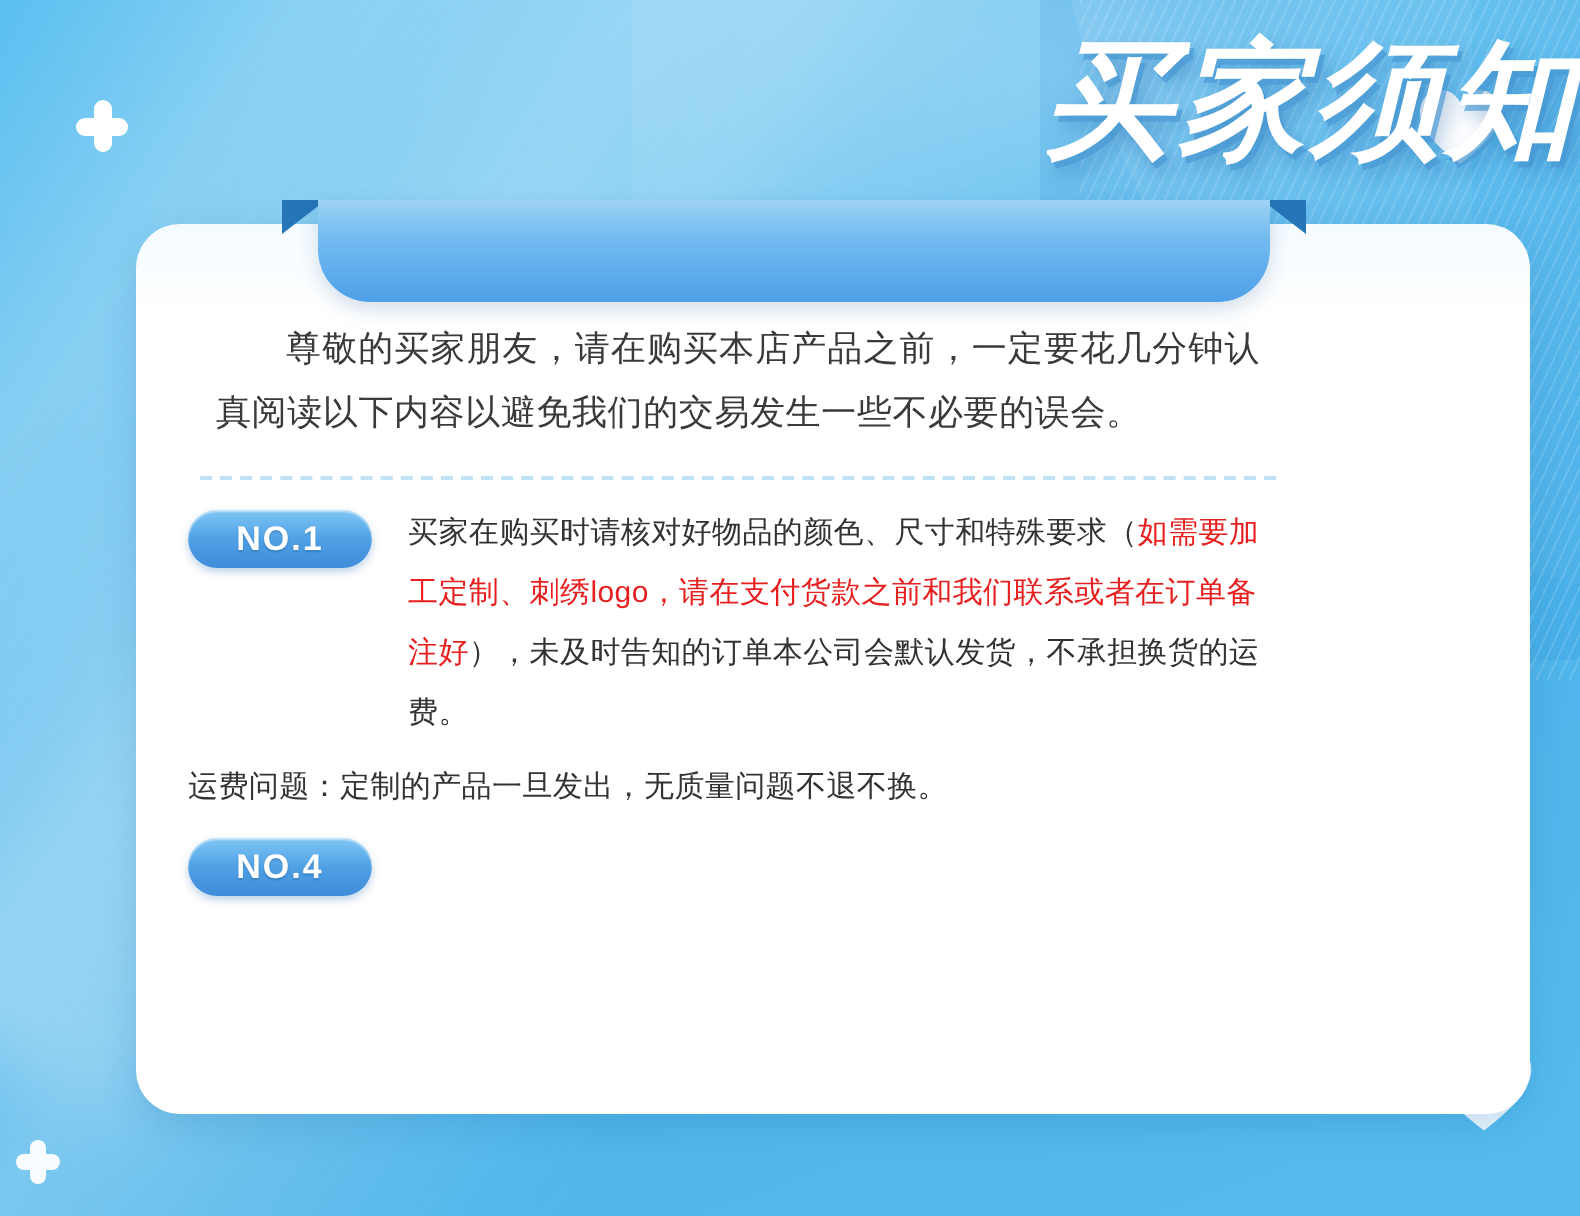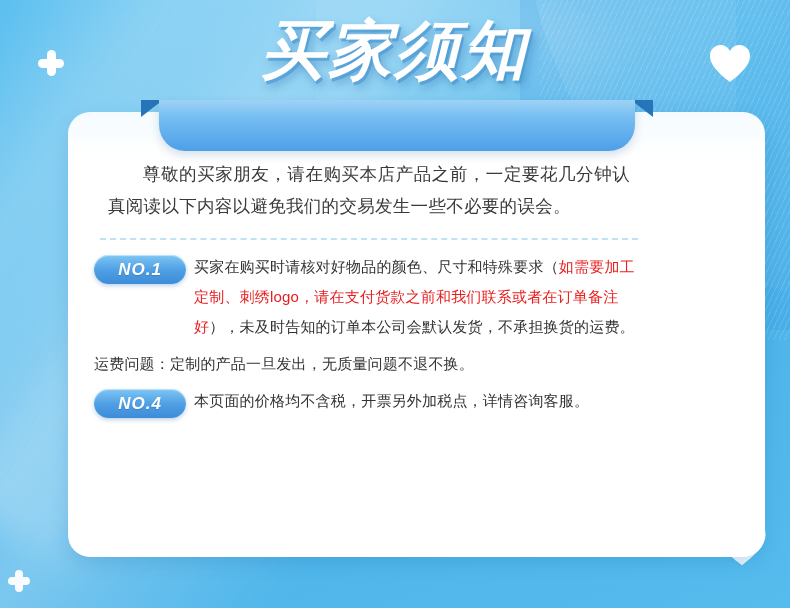--- a/index.html
+++ b/index.html
@@ -177,21 +177,21 @@
     background: linear-gradient(180deg, #9ed2f5 0%, #74bdf1 35%, #4e9fe8 100%);
     border-radius: 0 0 26px 26px;
     box-shadow: 0 4px 10px rgba(20,80,140,0.18);
   }
 
   .title {
     position: absolute;
     left: 0;
     top: 18px;
     width: 790px;
-    text-align: center;
+    text-align: right;
     font-size: 64px;
     line-height: 1;
     font-weight: bold;
     font-style: italic;
     letter-spacing: 3px;
     color: #ffffff;
     text-shadow:
        2px 3px 0 rgba(70,150,210,0.65),
        4px 6px 10px rgba(30,100,170,0.42);
     white-space: nowrap;
@@ -228,29 +228,28 @@
   .item {
     display: flex;
     align-items: flex-start;
     margin: 0 34px 7px 26px;
   }
   .badge {
     flex: 0 0 auto;
     width: 92px;
     height: 29px;
     margin-top: 3px;
-    margin-right: 8px;
+    margin-right: 18px;
     border-radius: 15px;
     background: linear-gradient(180deg, #7ec6f4 0%, #4f9fe4 52%, #3d8cd8 100%);
     box-shadow: inset 0 1px 1px rgba(255,255,255,0.55),
                 0 2px 4px rgba(40,110,180,0.30);
     color: #ffffff;
     font-size: 17px;
     font-weight: bold;
-    font-style: italic;
     letter-spacing: 1px;
     display: flex;
     align-items: center;
     justify-content: center;
     text-shadow: 0 1px 1px rgba(30,90,150,0.35);
   }
   .item-text {
     flex: 1 1 auto;
     font-size: 15px;
     line-height: 30px;
@@ -296,21 +295,20 @@
       <div class="items">
           <div class="item">
             <div class="badge">NO.1</div>
             <div class="item-text"><span>买家在购买时请核对好物品的颜色、尺寸和特殊要求（</span><span class="hl">如需要加工定制、刺绣logo，请在支付货款之前和我们联系或者在订单备注好</span><span>），未及时告知的订单本公司会默认发货，不承担换货的运费。</span></div>
           </div>
           <div class="item">
             <div class="item-text"><span>运费问题：定制的产品一旦发出，无质量问题不退不换。</span></div>
           </div>
           <div class="item">
             <div class="badge">NO.4</div>
-            <div class="item-text"><span>本页面的价格均不含税，开票另外加税点，详情咨询客服。</span></div>
           </div>
         </div>
     </div>
   </div>
 
   <div class="ribbon-wrap">
     <div class="ribbon-tail ribbon-tail-l"></div>
     <div class="ribbon-tail ribbon-tail-r"></div>
     <div class="ribbon-body"></div>
   </div>

